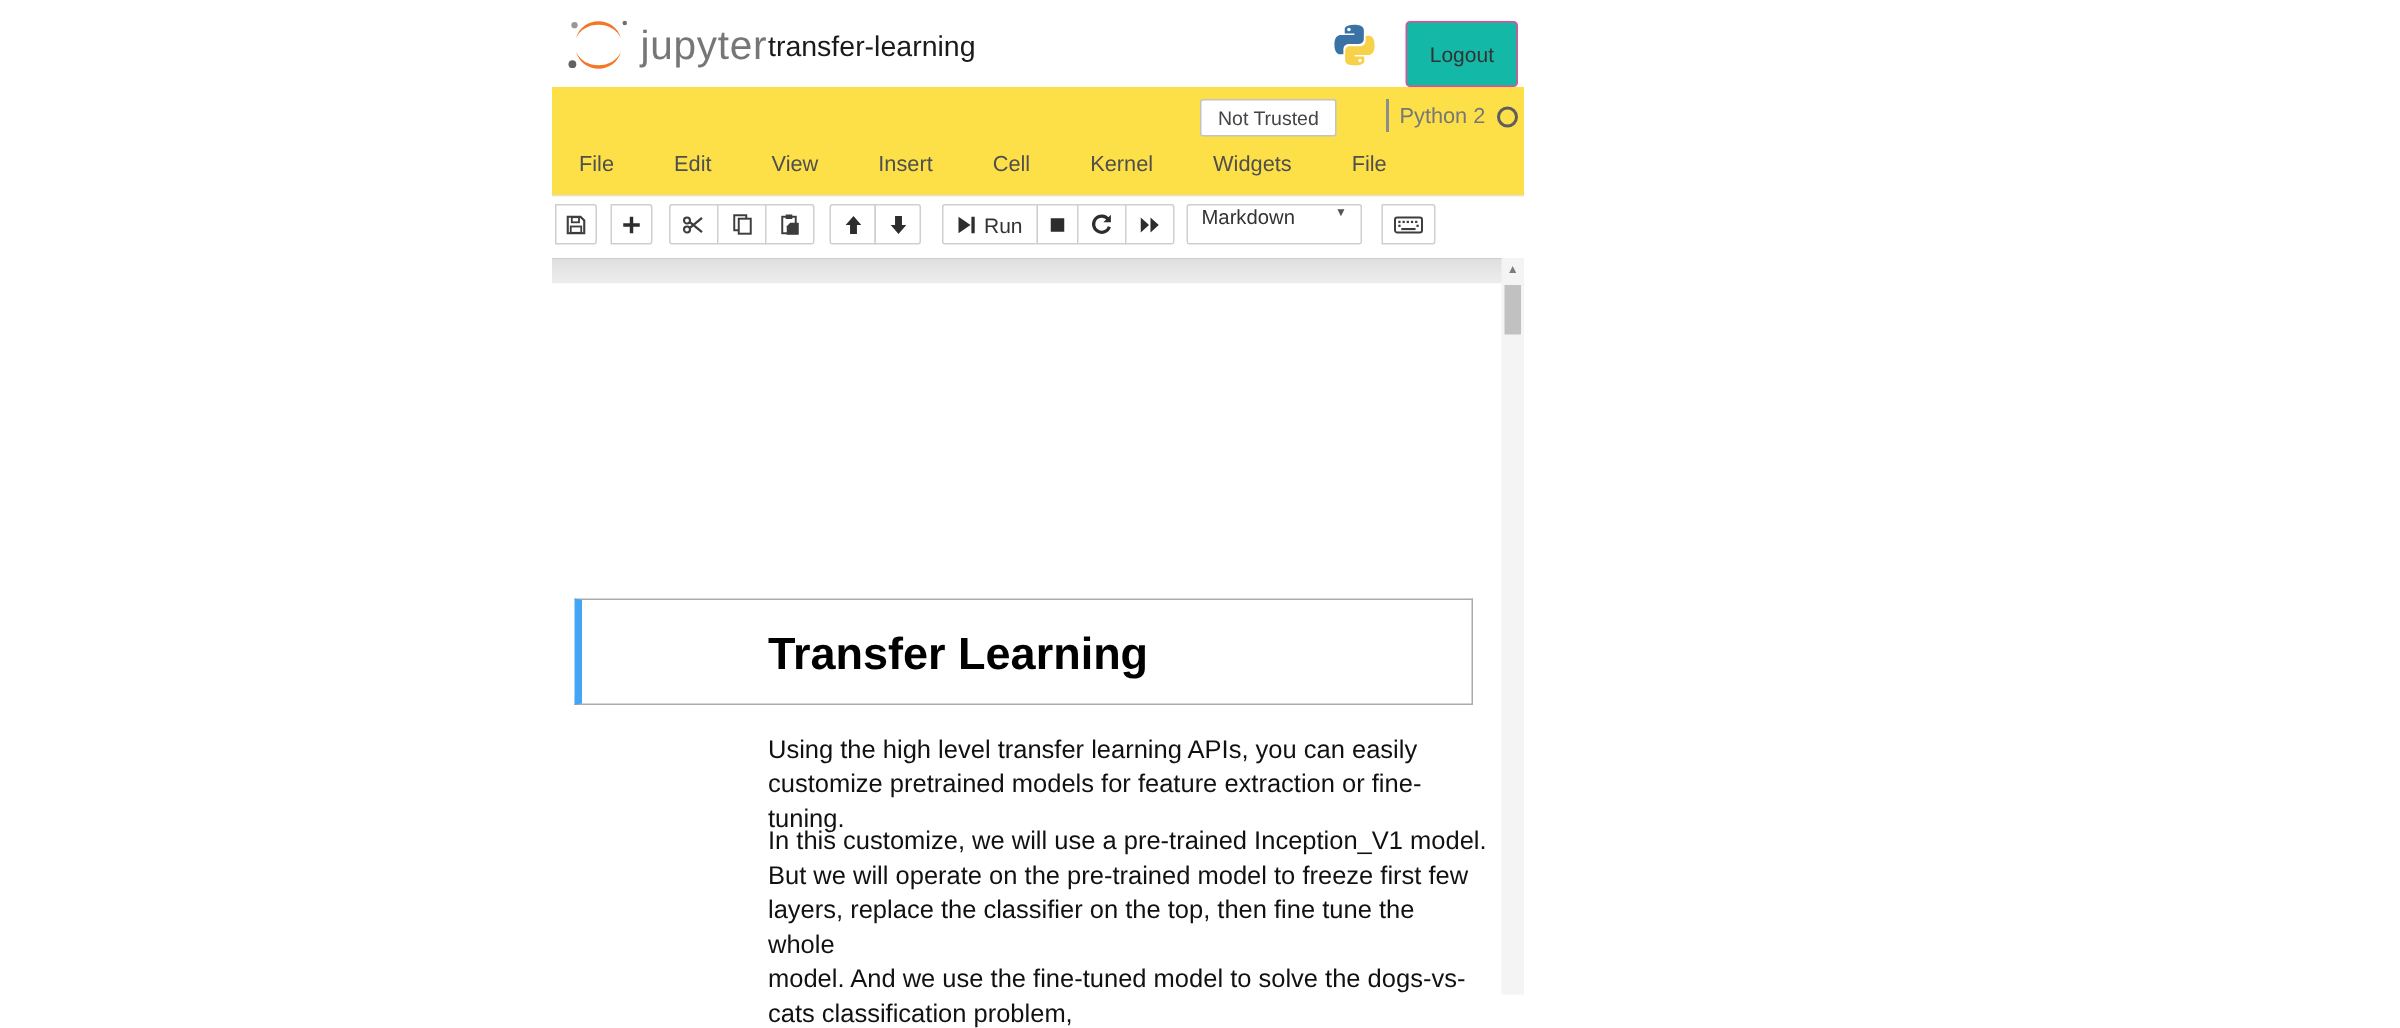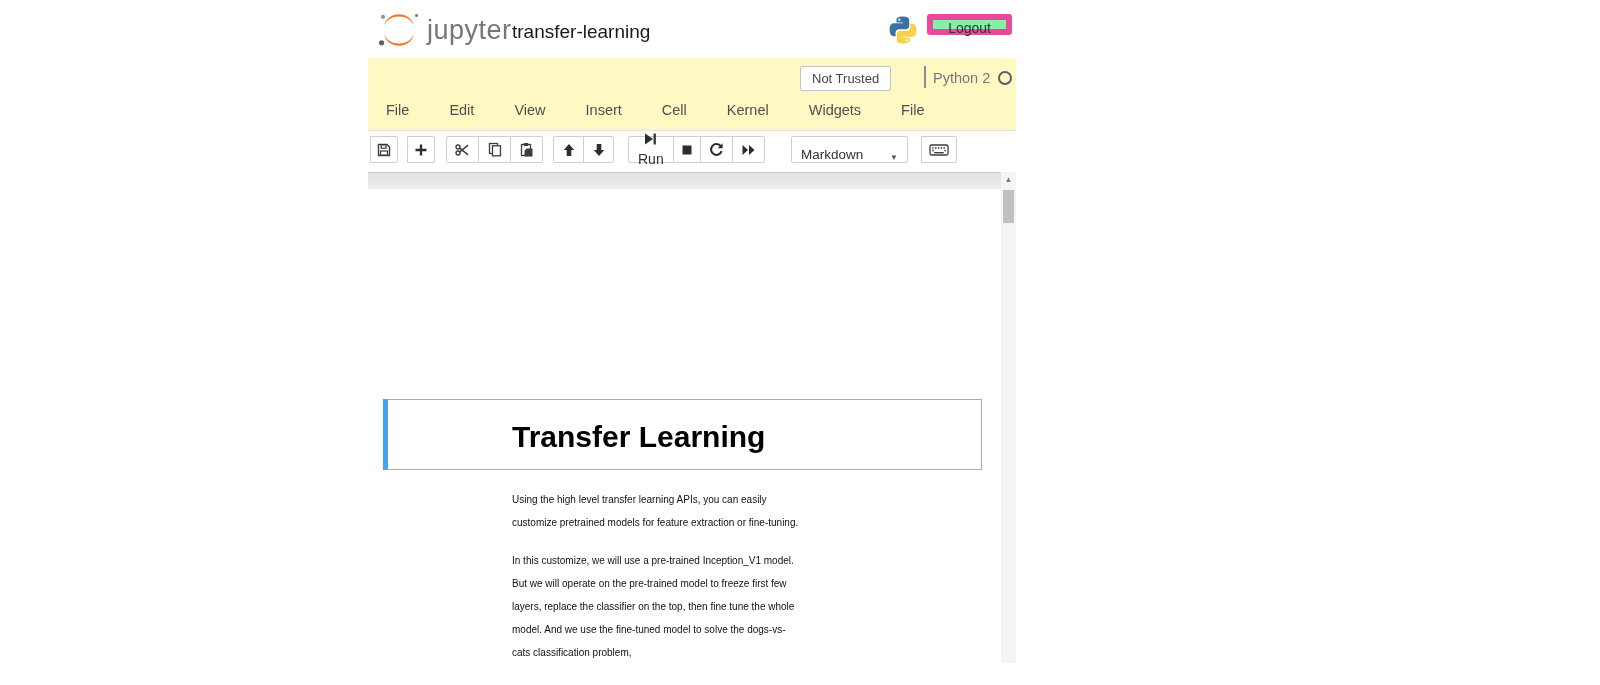--- a/index.html
+++ b/index.html
@@ -5,64 +5,64 @@
   * { margin:0; padding:0; box-sizing:border-box; }
   html,body { width:1600px; height:685px; background:#fff; font-family:"Liberation Sans", sans-serif; overflow:hidden; }
   .app { position:absolute; left:368px; top:0; width:648px; height:663px; background:#fff; }
 
   
   .nb-header { position:absolute; top:0; left:0; width:100%; height:58px; background:#fff; }
   .logo { position:absolute; left:8px; top:12px; display:flex; align-items:center; cursor:pointer; }
   .logo-text { font-size:27px; color:#767677; margin-left:5px; letter-spacing:.5px; }
   .nb-title { position:absolute; left:144px; top:21px; font-size:19px; color:#1a1a1a; }
   .py-logo { position:absolute; left:520px; top:14px; }
-  .logout-btn { position:absolute; right:4px; top:14px; height:21px; padding:0 15px; background:#86efac;
-                border:6px solid #ec4899; border-radius:3px; font-size:14px; color:#333; cursor:pointer;
+  .logout-btn { position:absolute; right:4px; top:14px; height:44px; padding:0 15px; background:#14b8a6;
+                border:1px solid #ec4899; border-radius:3px; font-size:14px; color:#333; cursor:pointer;
                 font-family:"Liberation Sans", sans-serif; }
 
   
-  .menubar { position:absolute; top:58px; left:0; width:100%; height:73px; background:#fef9c3; border-bottom:1px solid #e3e3e3; }
+  .menubar { position:absolute; top:58px; left:0; width:100%; height:73px; background:#fde047; border-bottom:1px solid #e3e3e3; }
   .not-trusted { position:absolute; left:432px; top:8px; padding:4px 11px; background:#fff; border:1px solid #c3c3c3;
                  border-radius:2px; font-size:13px; color:#444; cursor:pointer; font-family:"Liberation Sans", sans-serif; }
   .kernel-divider { position:absolute; left:556px; top:8px; width:2px; height:22px; background:#8d8d8d; }
   .kernel-name { position:absolute; left:565px; top:12px; font-size:14.5px; color:#777; }
   .kernel-circle { position:absolute; left:630px; top:13px; width:14px; height:14px; border:2px solid #5e5e5e; border-radius:50%; }
   .menu-row { position:absolute; left:18px; top:44px; display:flex; gap:40px; }
   .menu-item { font-size:14.5px; color:#4f4f4f; cursor:pointer; }
 
   
   .toolbar { position:absolute; top:131px; left:0; width:100%; height:41px; background:#fff; }
   .tb-group { position:absolute; top:5px; display:flex; }
   .tb-btn { height:27px; min-width:28px; padding:0 5px; background:#fff; border:1px solid #cfcfcf;
             display:flex; align-items:center; justify-content:center; cursor:pointer; border-radius:2px; }
   .tb-group .tb-btn + .tb-btn { margin-left:-1px; border-radius:0; }
-  .tb-group .tb-btn:first-child { border-radius:2px 0 0 2px;flex-direction:column; }
+  .tb-group .tb-btn:first-child { border-radius:2px 0 0 2px; }
   .tb-group .tb-btn:only-child { border-radius:2px; }
   .tb-group .tb-btn:last-child { border-radius:0 2px 2px 0; }
   .run-btn { padding:0 9px; gap:5px; }
   .run-label { font-size:14px; color:#333; }
   .cell-type-select { position:absolute; left:423px; top:5px; width:117px; height:27px; background:#fff;
-                      border:1px solid #cfcfcf; border-radius:2px; display:flex; align-items:flex-end;
+                      border:1px solid #cfcfcf; border-radius:2px; display:flex; align-items:flex-start;
                       justify-content:space-between; padding:0 9px; cursor:pointer; }
   .cell-type-label { font-size:13.5px; color:#333; }
   .dd-arrow { font-size:8px; color:#555; }
 
   
   .scroll-strip { position:absolute; top:172px; left:0; width:100%; height:17px;
                   background:linear-gradient(#e0e0e0,#ededed); border-top:1px solid #cecece; }
   .page { position:absolute; top:189px; left:0; right:15px; bottom:0; background:#fff; }
   .v-scrollbar { position:absolute; top:172px; right:0; width:15px; bottom:0; background:#f4f4f4; }
   .sb-arrow { position:absolute; top:3px; left:0; width:15px; text-align:center; font-size:8px; color:#7c7c7c; cursor:pointer; }
   .sb-thumb { position:absolute; top:18px; left:2px; width:11px; height:33px; background:#c1c1c1; cursor:pointer; }
 
   
   .selected-cell { position:absolute; left:15px; top:210px; width:599px; height:71px; background:#fff;
                    border:1px solid #ababab; border-left:5px solid #42a5f5; cursor:pointer; }
   .cell-h1 { position:absolute; left:124px; top:20px; font-size:30px; font-weight:bold; color:#000; white-space:nowrap; }
-  .md-text { position:absolute; left:144px; width:480px; font-size:10px; line-height:23px; color:#111; white-space:pre-line; cursor:pointer; }
+  .md-text { position:absolute; left:144px; width:480px; font-size:17px; line-height:23px; color:#111; white-space:pre-line; cursor:pointer; }
   .p1 { top:299px; }
   .p2 { top:360px; }
 
   svg { display:block; }
 </style>
 </head>
 <body>
 
 <div class="app">
 

